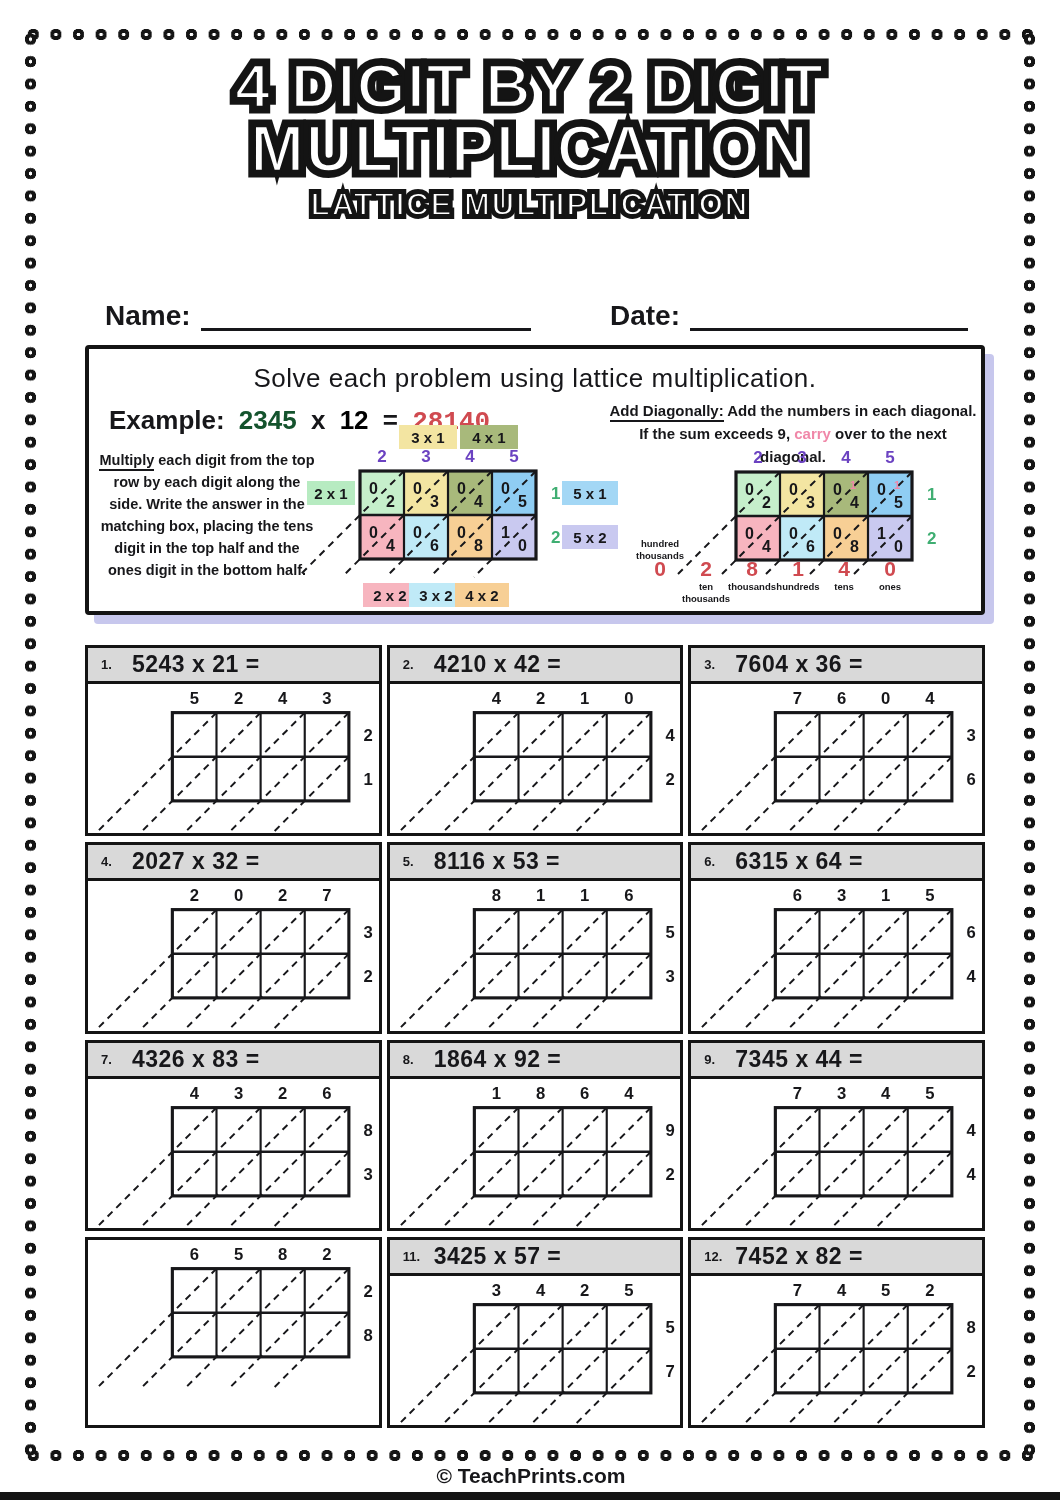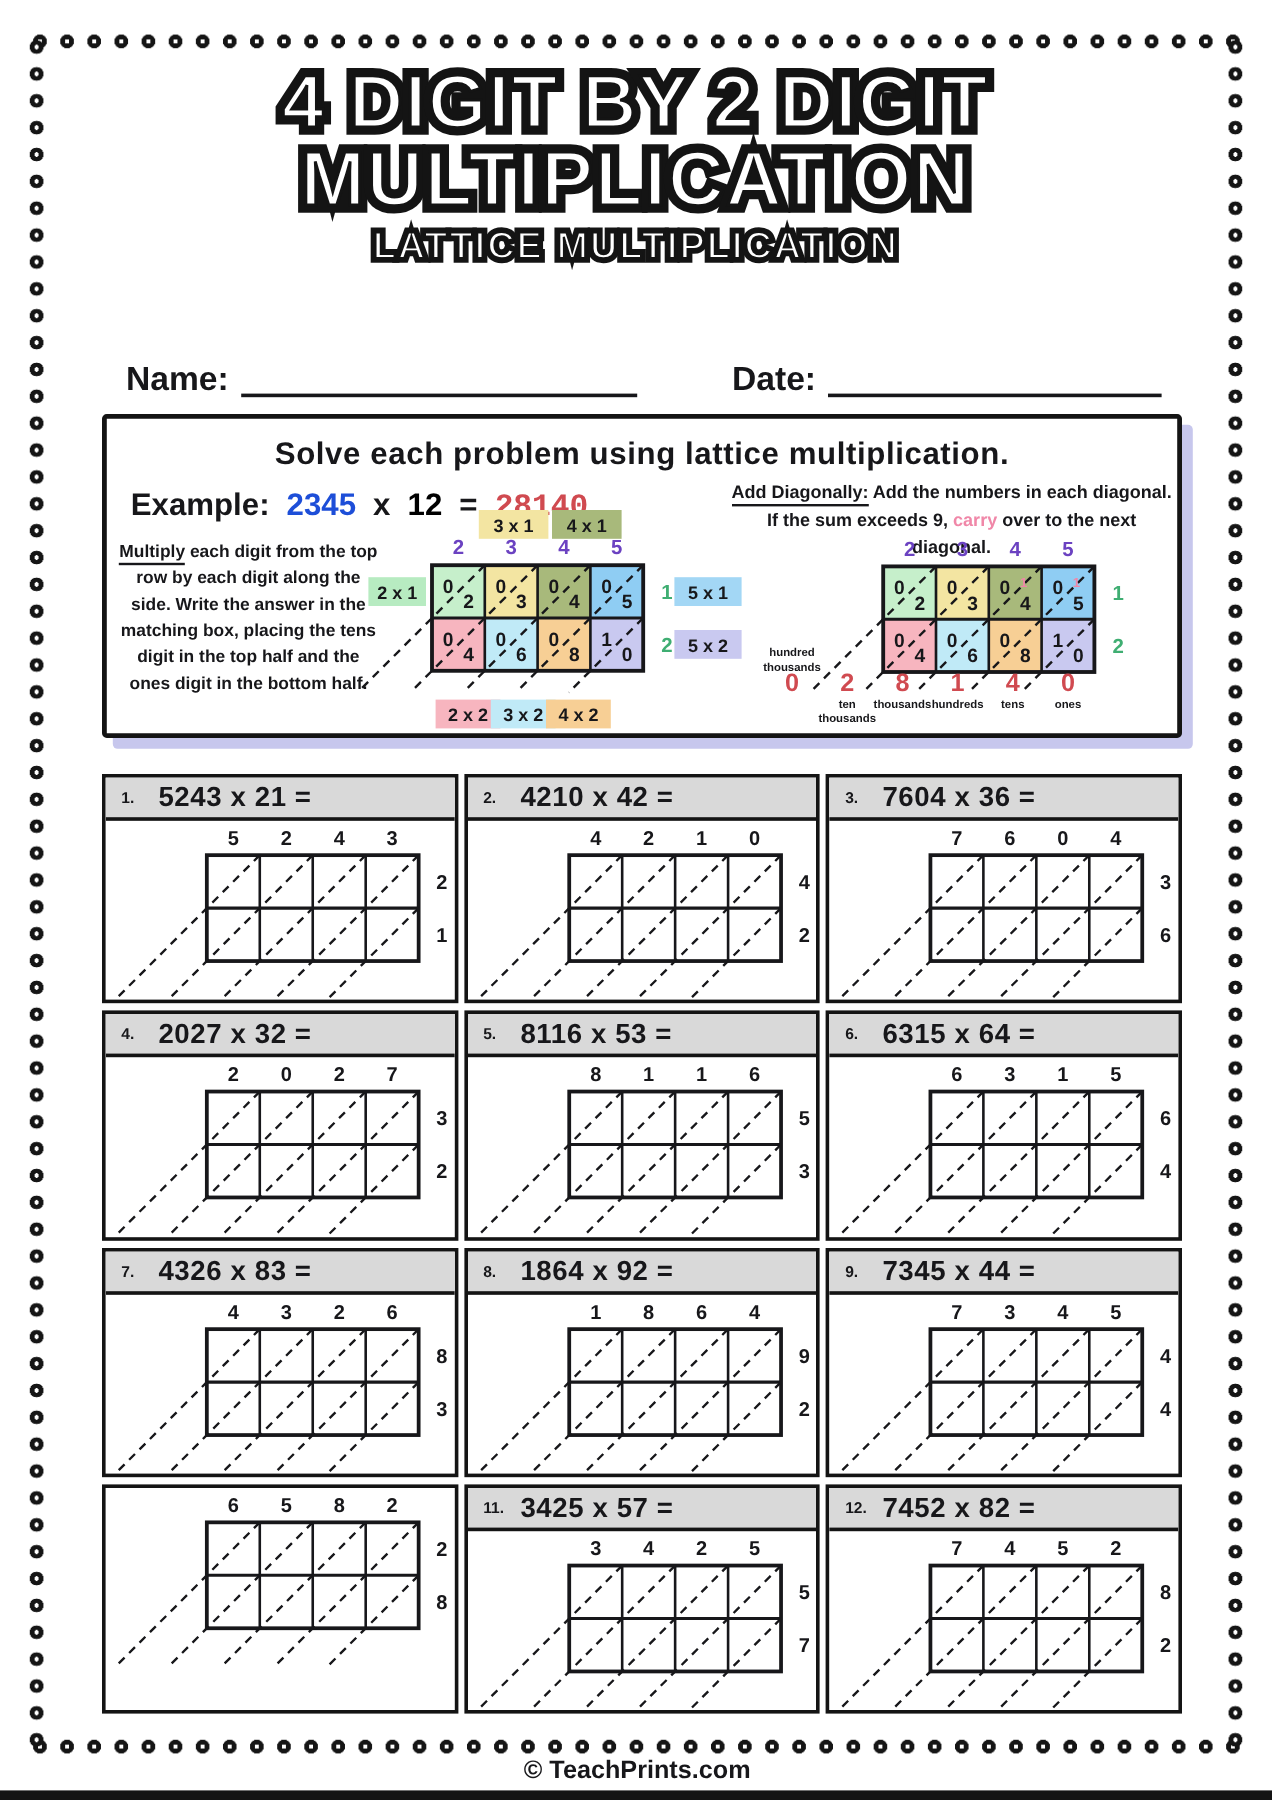--- a/index.html
+++ b/index.html
@@ -35,24 +35,24 @@
   .nd-name{left:105px;}
   .nd-date{left:610px;}
   .nd-line{display:inline-block;border-bottom:3px solid #17171a;height:26px;vertical-align:-6px;margin-left:10px;}
   .nd-line-name{width:330px;}
   .nd-line-date{width:278px;}
 
   
   .instr{position:absolute;left:85px;top:345px;width:892px;height:262px;background:#ffffff;
          border:4px solid #141414;border-radius:4px;box-shadow:9px 9px 0 #c7c7ed;}
   .instr-title{position:absolute;left:0;top:14px;width:100%;text-align:center;
-               font-size:26px;font-weight:bold;letter-spacing:0.5px;}
+               font-size:26px;font-weight:normal;letter-spacing:0.5px;}
   .example-line{position:absolute;left:20px;top:56px;font-size:26px;font-weight:bold;white-space:nowrap;}
   .example-line span{margin-right:7px;}
-  .ex-m1{color:#1d4ed8;}
+  .ex-m1{color:#14532d;}
   .ex-m2{color:#000000;}
   .ex-prod{color:#d04a50;font-family:Liberation Mono, monospace;}
   .note-left{position:absolute;left:8px;top:100px;width:220px;text-align:center;
              font-size:14.5px;font-weight:600;line-height:22px;}
   .note-right{position:absolute;left:518px;top:50px;width:372px;text-align:center;
               font-size:15px;font-weight:600;line-height:23px;}
   .u{border-bottom:2.5px solid #17171a;padding-bottom:1px;}
   .carry-word{color:#f087a8;}
   .exlat{position:absolute;overflow:visible;}
   #lat1{left:191px;top:74px;}

